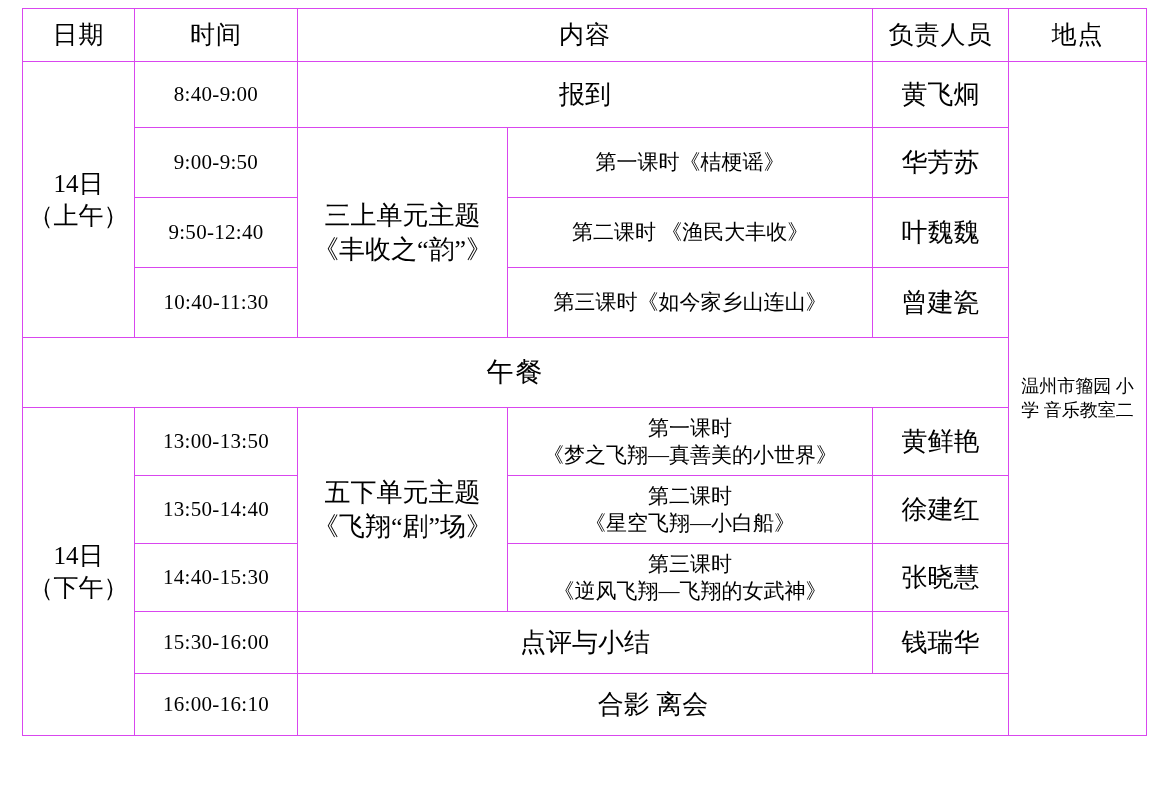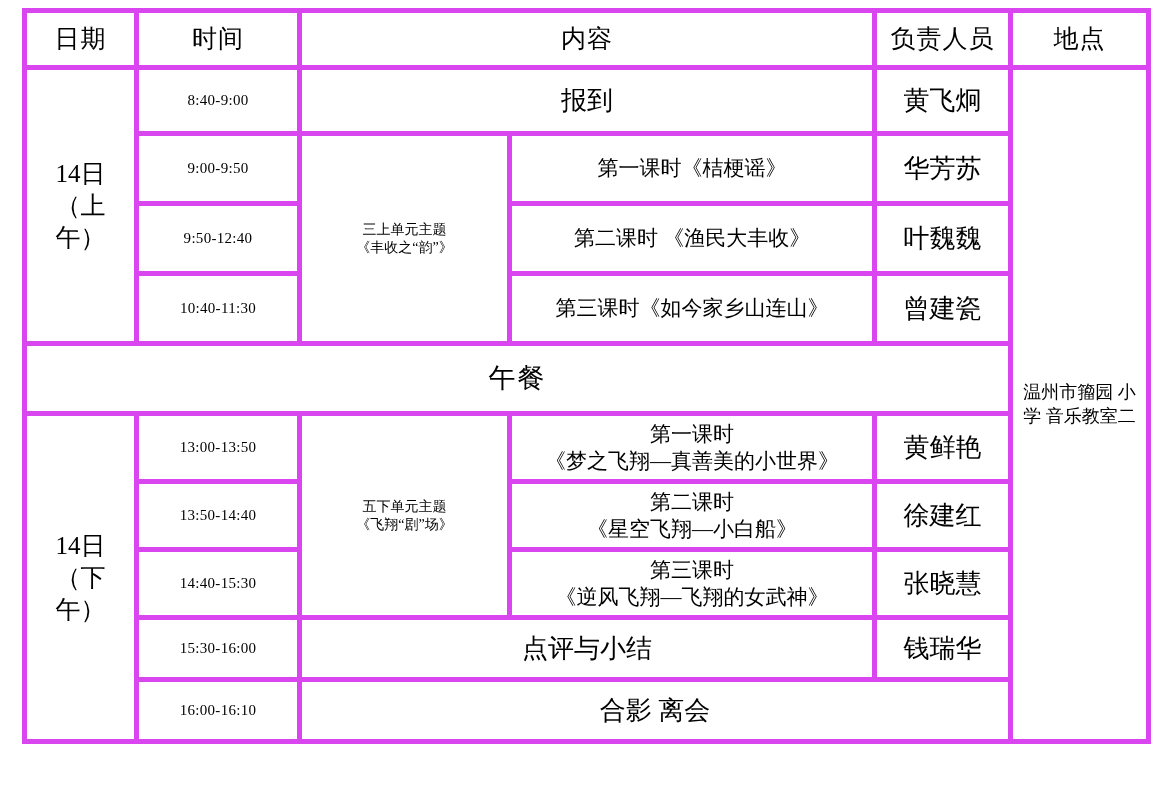--- a/index.html
+++ b/index.html
@@ -20,21 +20,21 @@
     height: 808px;
     box-sizing: border-box;
     padding: 8px 20px 0 22px;
   }
   table.schedule {
     border-collapse: collapse;
     width: 1124px;
     table-layout: fixed;
   }
   table.schedule td, table.schedule th {
-    border: 5px solid #d946ef;
+    border: 1px solid #d946ef;
     text-align: center;
     vertical-align: middle;
     font-weight: normal;
     padding: 2px 4px;
     line-height: 1.28;
   }
   .col-date   { width: 112px; }
   .col-time   { width: 163px; }
   .col-unit   { width: 210px; }
   .col-lesson { width: 365px; }
@@ -44,26 +44,26 @@
   thead td {
     height: 48px;
     font-size: 25px;
     letter-spacing: 1px;
   }
   .cell-date {
     font-size: 25px;
     line-height: 1.34;
   }
   .cell-time {
-    font-size: 15px;
+    font-size: 21px;
     font-family: "Liberation Serif", "DejaVu Serif", serif;
     letter-spacing: 0.3px;
   }
   .cell-unit {
-    font-size: 14px;
+    font-size: 26px;
     line-height: 1.45;
   }
   .cell-lesson {
     font-size: 21px;
     line-height: 1.42;
   }
   .cell-person {
     font-size: 26px;
   }
   .cell-place {

